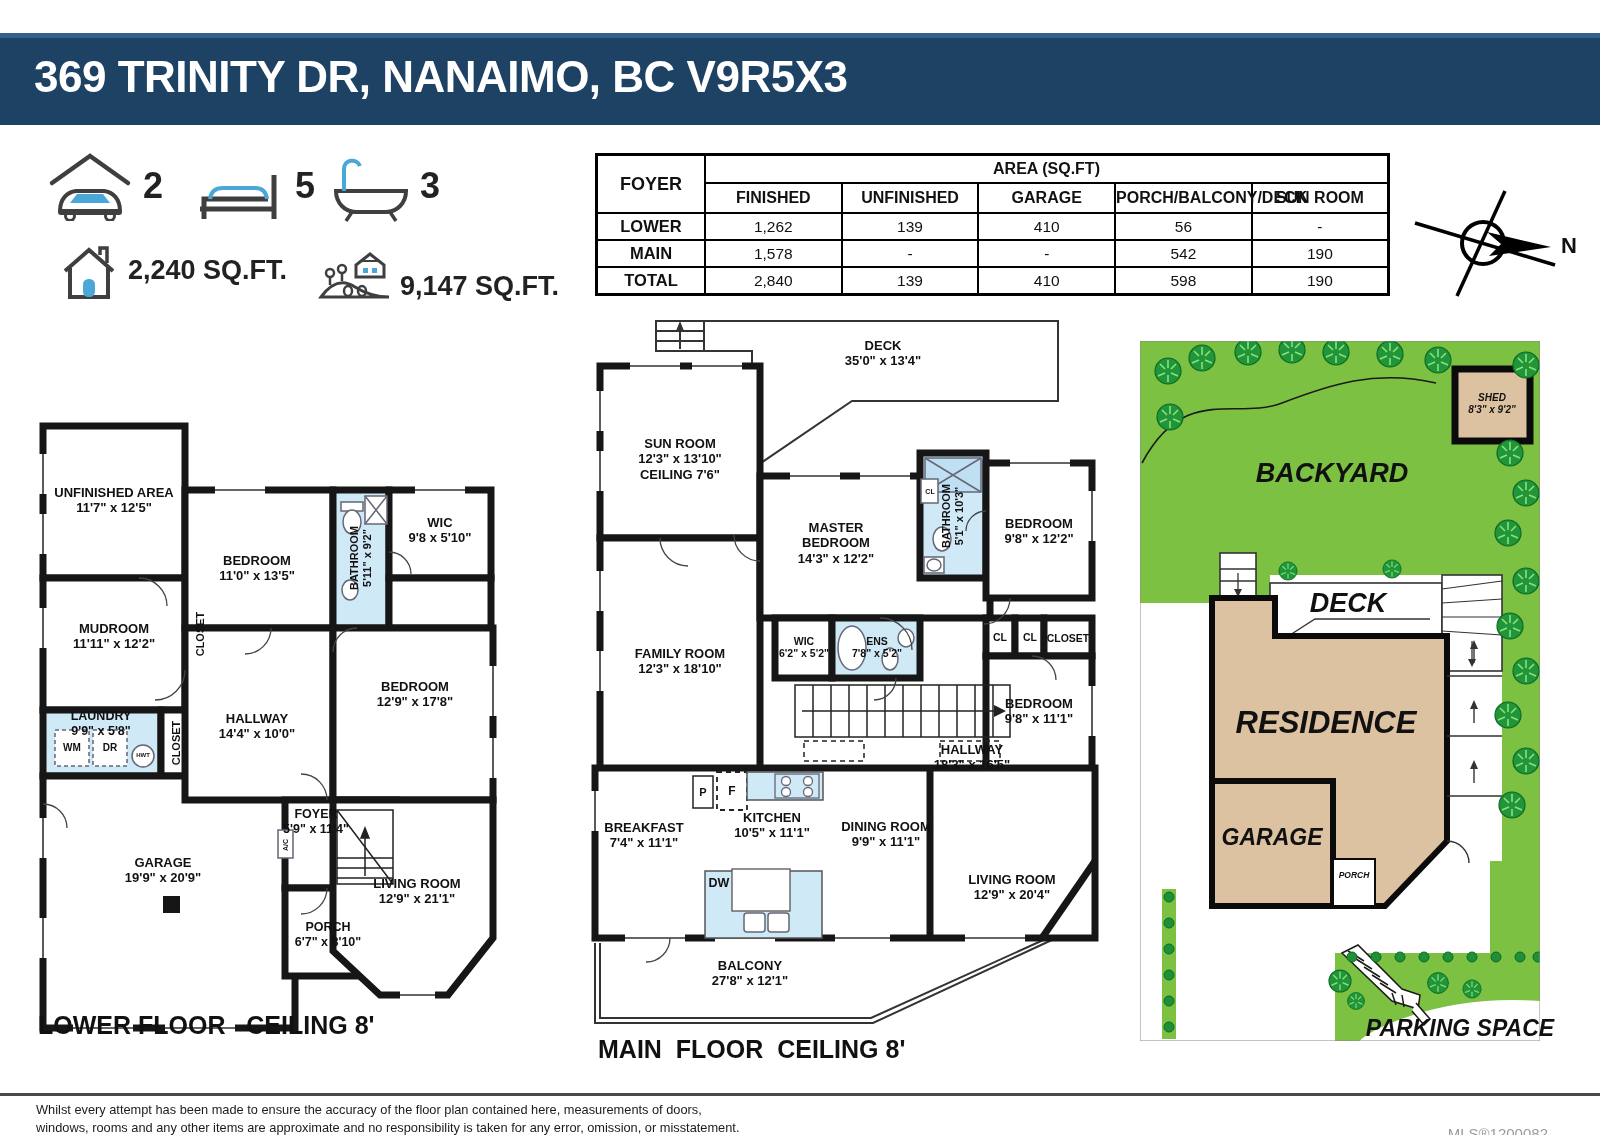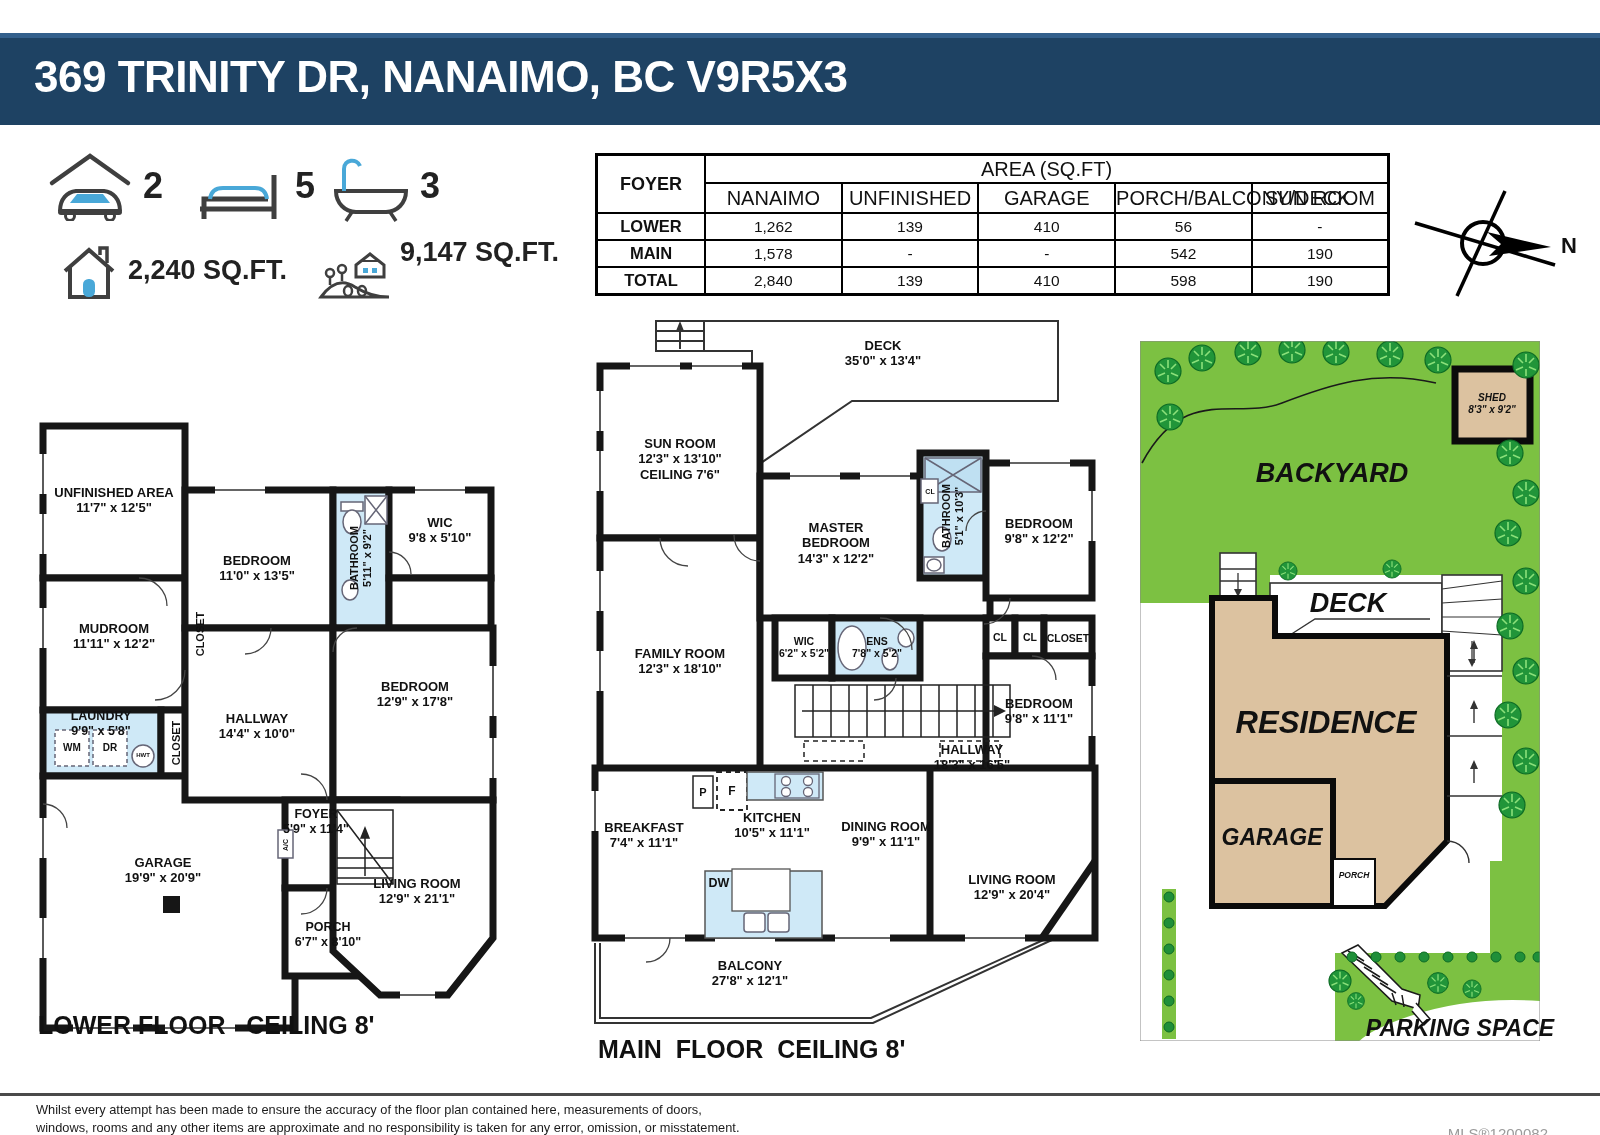--- a/index.html
+++ b/index.html
@@ -9,21 +9,21 @@
        border-top:5px solid #33608c;box-sizing:border-box;}
   .hdr h1{margin:0;padding:14px 0 0 34px;font-size:44px;font-weight:700;color:#fff;
           letter-spacing:-0.5px;font-family:"Liberation Sans",sans-serif;}
   .abs{position:absolute;}
   .cnt{font-size:36px;font-weight:700;color:#222;}
   .sqft{font-size:27px;font-weight:700;color:#222;}
   table.area{border-collapse:collapse;table-layout:fixed;}
   table.area td,table.area th{border:2px solid #000;text-align:center;vertical-align:middle;
        padding:0;font-family:"Liberation Sans",sans-serif;}
   table.area{border:3px solid #000;}
-  .th1{font-size:20px;font-weight:400;}
+  .th1{font-size:16px;font-weight:700;}
   .val{font-size:15.5px;font-weight:500;}
   .rowlab{font-size:16.5px;font-weight:700;}
   .plan-label{position:absolute;text-align:center;font-weight:600;line-height:1.18;
        color:#111;white-space:nowrap;font-size:13px;}
   .plan-caption{position:absolute;font-size:25px;font-weight:600;color:#111;white-space:pre;}
   .footer-line{position:absolute;left:0;top:1060px;width:1600px;height:3px;background:#4a4a4a;}
   .disc{position:absolute;left:36px;top:1068px;font-size:12.8px;line-height:1.42;color:#1b1b1b;}
   .mls{position:absolute;right:52px;top:1092px;font-size:15px;color:#9b9b9b;}
   .botstrip{position:absolute;left:0;top:1126px;width:1600px;height:9px;background:#e9e9e9;}
   svg{display:block;}
@@ -81,31 +81,31 @@
       <rect x="54" y="25" width="5" height="5" fill="#49a8d8"></rect>
       <path d="M3,54 q16,-22 34,-10 q16,10 34,10 z" fill="none" stroke="#3f3f3f" stroke-width="3"></path>
       <circle cx="12" cy="30" r="4" fill="none" stroke="#3f3f3f" stroke-width="2.5"></circle>
       <path d="M12,34 V42" stroke="#3f3f3f" stroke-width="2.5"></path>
       <circle cx="24" cy="26" r="4" fill="none" stroke="#3f3f3f" stroke-width="2.5"></circle>
       <path d="M24,30 V38" stroke="#3f3f3f" stroke-width="2.5"></path>
       <ellipse cx="30" cy="48" rx="4" ry="5" fill="none" stroke="#3f3f3f" stroke-width="2.5"></ellipse>
       <ellipse cx="44" cy="48" rx="4" ry="5" fill="none" stroke="#3f3f3f" stroke-width="2.5"></ellipse>
     </svg>
   </div>
-  <div class="abs sqft" style="left:400px;top:204px;">9,147 SQ.FT.</div>
+  <div class="abs sqft" style="left:400px;top:238px;">9,147 SQ.FT.</div>
 
   <div class="abs" style="left:595px;top:120px;">
     <table class="area" style="width:795px;">
       <tbody>
           <tr>
         <td rowspan="2" style="width:106px;height:56px;font-size:18px;font-weight:700;">FOYER</td>
         <td colspan="5" class="th1" style="height:26px;">AREA (SQ.FT)</td>
       </tr>
       <tr>
-        <td class="th1" style="width:115px;height:28px;">NANAIMO</td>
+        <td class="th1" style="width:115px;height:28px;">FINISHED</td>
         <td class="th1" style="width:115px;">UNFINISHED</td>
         <td class="th1" style="width:86px;">GARAGE</td>
         <td class="th1" style="width:230px;">PORCH/BALCONY/DECK</td>
         <td class="th1" style="width:143px;">SUN ROOM</td>
       </tr>
       <tr>
         <td class="rowlab" style="height:25px;">LOWER</td>
         <td class="val">1,262</td>
         <td class="val">139</td>
         <td class="val">410</td>

